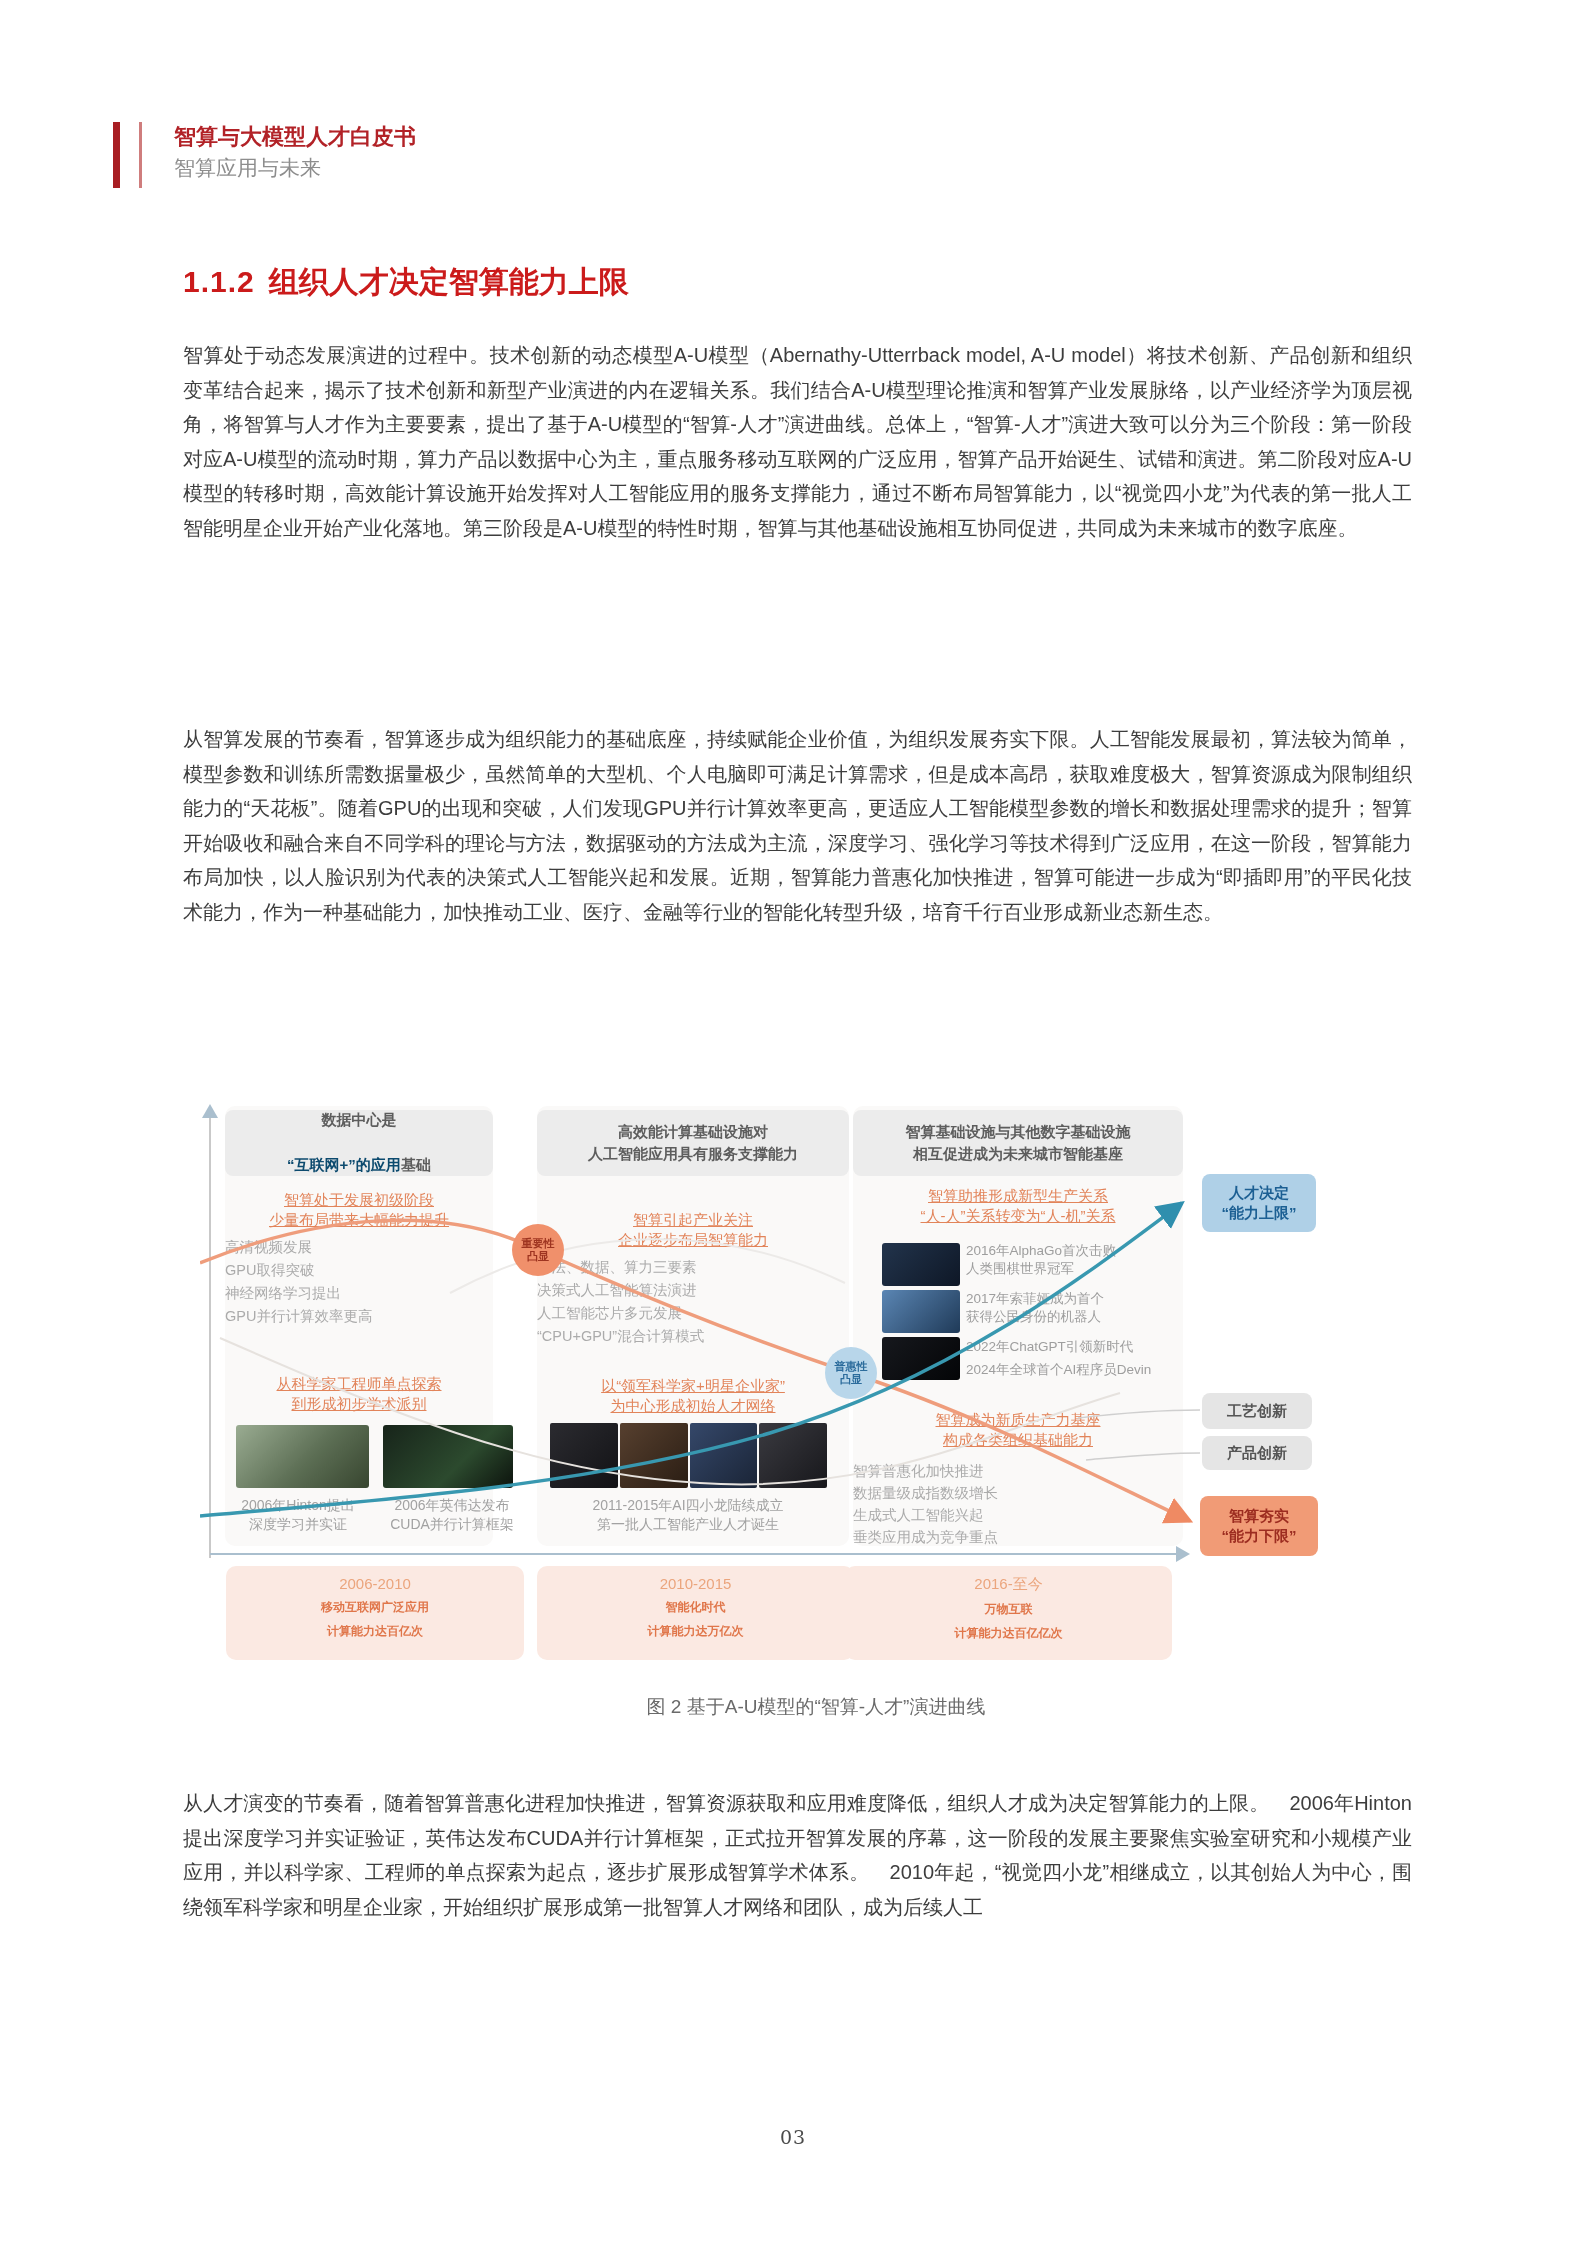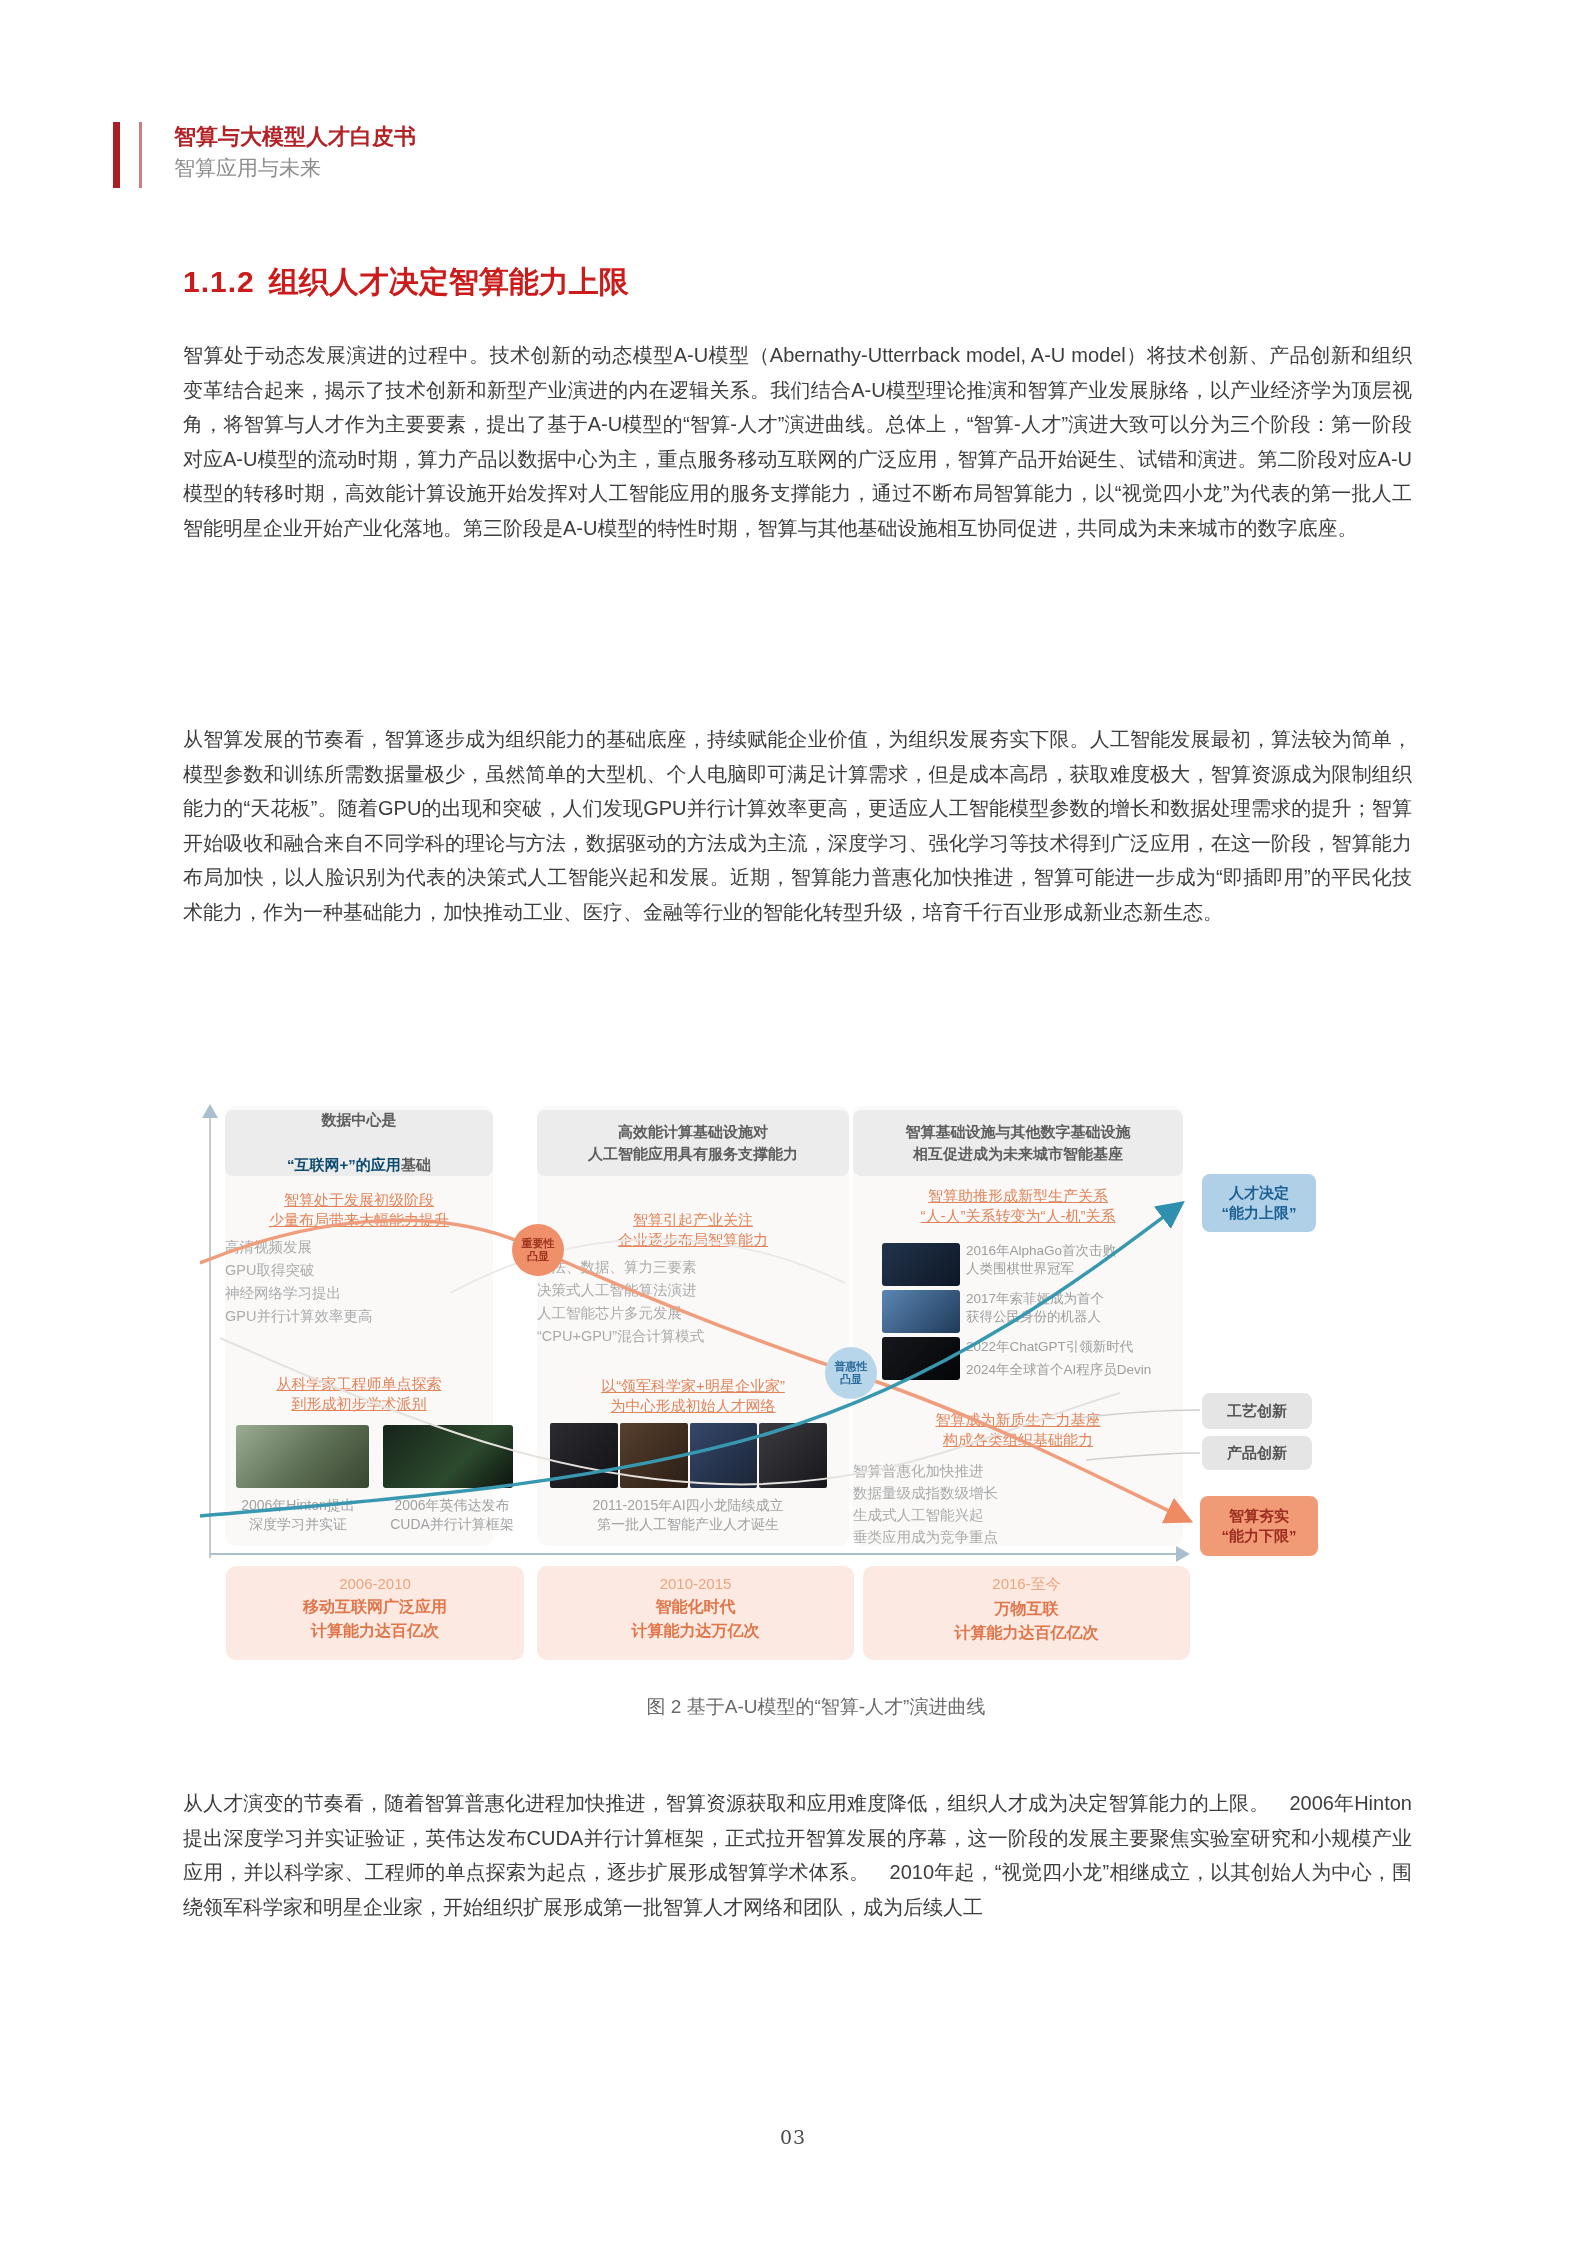--- a/index.html
+++ b/index.html
@@ -73,23 +73,23 @@
            line-height:20px;white-space:pre-line;}
   .sb-top{left:1002px;top:86px;width:114px;height:58px;background:#afd0e7;color:#1c5f93;}
   .sb-proc{left:1002px;top:305px;width:110px;height:36px;background:#e5e5e5;color:#555;}
   .sb-prod{left:1002px;top:348px;width:110px;height:34px;background:#e5e5e5;color:#555;}
   .sb-bot{left:1000px;top:408px;width:118px;height:60px;background:#f19b76;color:#9c2c20;}
 
   .stage{position:absolute;top:478px;height:94px;background:#fbe9e2;border-radius:10px;z-index:1;
          text-align:center;box-sizing:border-box;padding-top:9px;}
   .st1{left:26px;width:298px;}
   .st2{left:337px;width:317px;}
-  .st3{left:663px;width:327px;}
+  .st3{left:645px;width:327px;}
   .stage .yr{color:#eba57d;font-size:15px;margin-bottom:3px;}
-  .stage .ln{color:#e0764a;font-weight:bold;font-size:16px;line-height:24px;}
+  .stage .ln{color:#e0764a;font-weight:bold;font-size:12px;line-height:24px;}
 
   .fig-caption{width:1232px;text-align:center;color:#6a6a6a;font-size:19px;margin-top:26px;}
 
   .page-footer{position:absolute;left:0;top:2126px;width:1586px;text-align:center;
                color:#4a4a4a;font-size:19px;font-family:"DejaVu Serif","Liberation Serif",serif;
                letter-spacing:1px;}
 </style>
 </head>
 <body>
 

